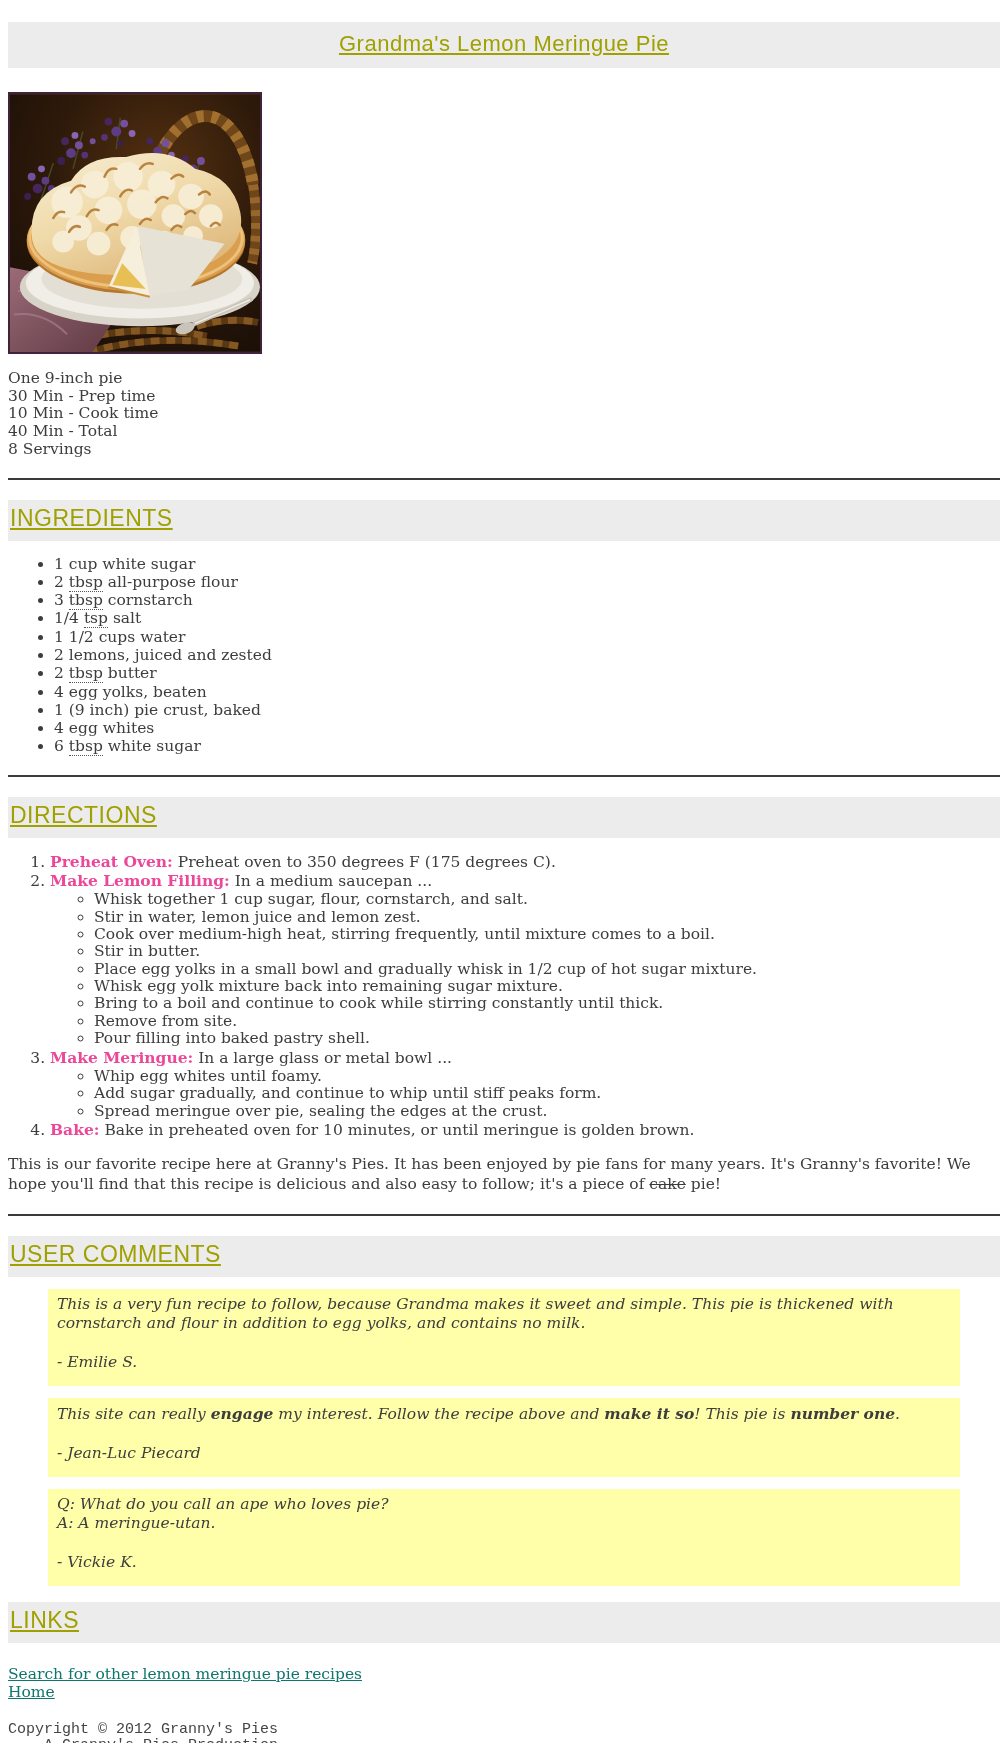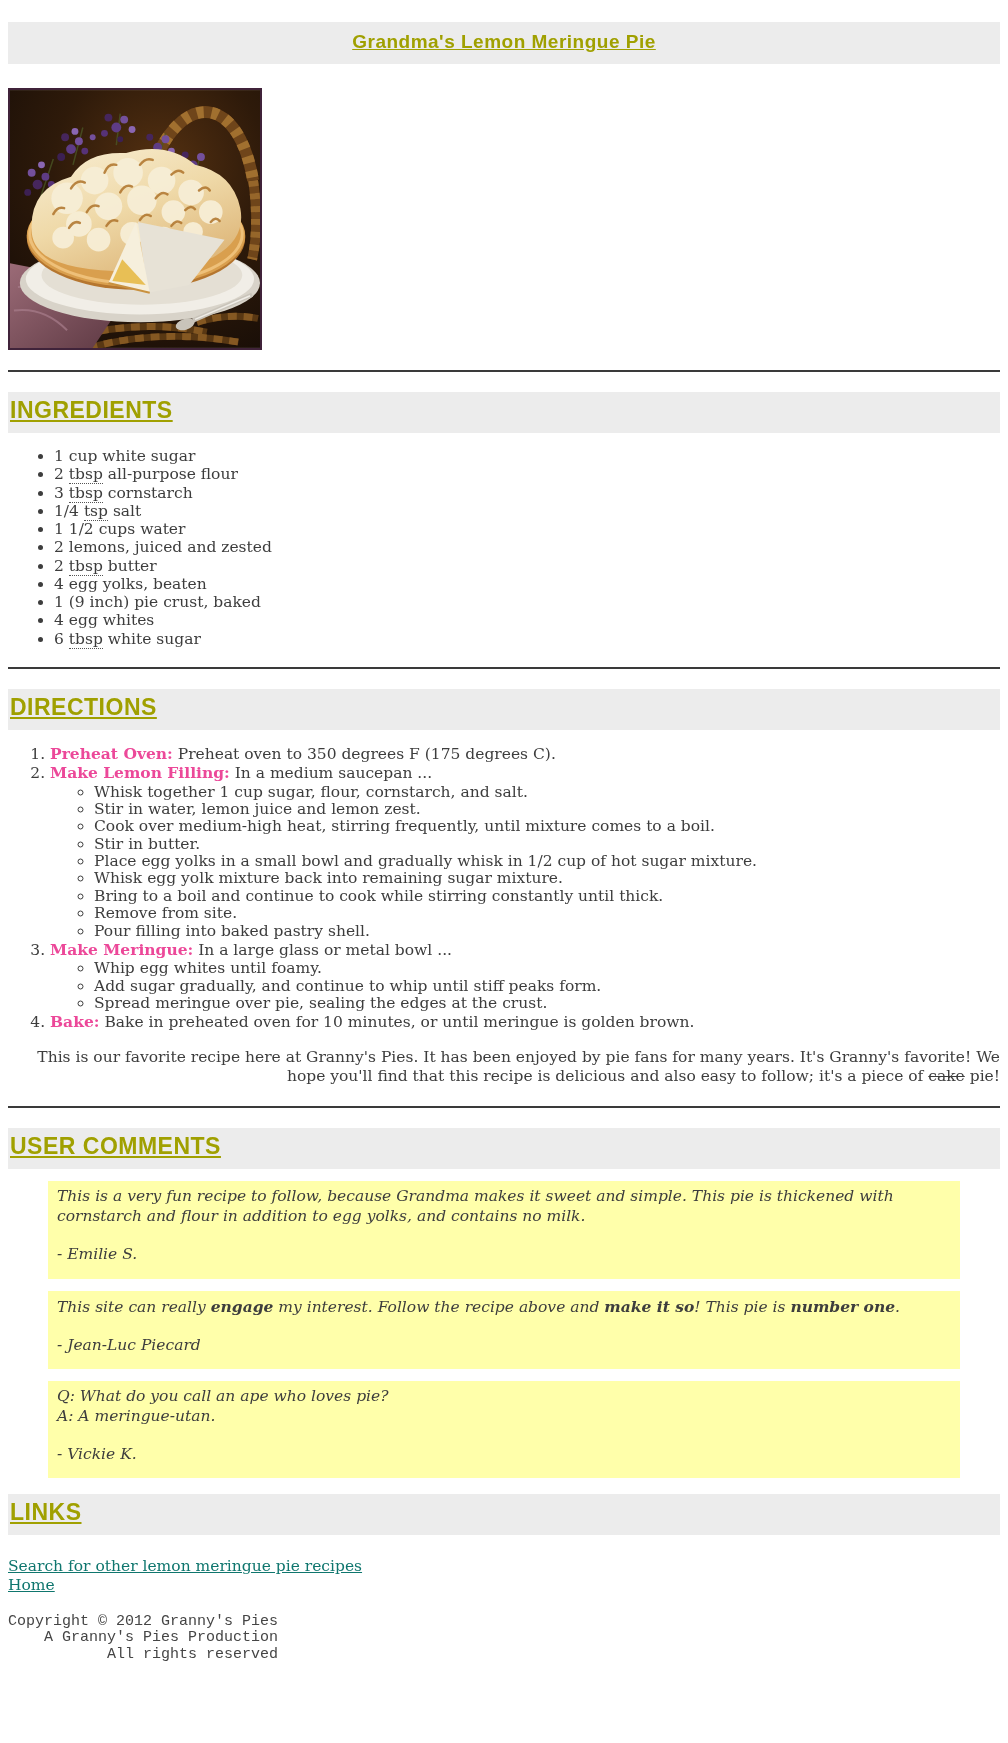--- a/index.html
+++ b/index.html
@@ -15,37 +15,37 @@
   
   .title-bar {
     background:#ececec;
     text-align:center;
     padding:9px 0 11px 0;
     margin:14px 0 0 0;
   }
   h1.page-title {
     display:inline;
     font-family:"Liberation Sans", sans-serif;
-    font-size:19px;
-    font-weight:700;
+    font-size:22px;
+    font-weight:400;
     letter-spacing:0.5px;
     color:#a0a000;
     text-decoration:underline;
     margin:0;
   }
   .section-bar {
     background:#ececec;
     padding:5px 2px 9px 2px;
     margin:16px 0 0 0;
   }
   h2.section-heading {
     display:inline;
     font-family:"Liberation Sans", sans-serif;
     font-size:23px;
-    font-weight:700;
+    font-weight:400;
     letter-spacing:0.5px;
     color:#a0a000;
     text-decoration:underline;
     margin:0;
   }
 
   hr.rule {
     border:none;
     border-top:2px solid #3a3a3a;
     margin:20px 0;
@@ -83,21 +83,21 @@
   }
   ol.directions > li { margin:0 0 1px 0; }
   ol.directions ul {
     list-style:circle;
     margin:1px 0 1px 0;
     padding-left:44px;
     line-height:1.12;
   }
   ol.directions b.step-lead { color:#ec4899; }
 
-  p.closing-note { margin:16px 0 14px 0; line-height:1.25;text-align:right; }
+  p.closing-note { margin:16px 0 14px 0; line-height:1.25; }
   p.closing-note s { }
 
   
   blockquote.comment {
     margin:12px 40px;
     background:#ffffaa;
     padding:3px 9px 14px 9px;
     font-style:italic;
     line-height:1.25;
   }
@@ -264,20 +264,27 @@
       <path d="M128 134 L142 206 L100 196 Z" fill="#f6efdc"></path>
       <path d="M114 172 L138 198 L104 194 Z" fill="#e8bf55"></path>
       <path d="M100 196 L142 206" stroke="#c9913f" stroke-width="2" fill="none"></path>
 
       <ellipse cx="178" cy="238" rx="10" ry="5.5" fill="#c9c4ba" transform="rotate(-18 178 238)"></ellipse>
       <path d="M186 234 L246 208" stroke="#c9c4ba" stroke-width="4.5"></path>
       <path d="M188 233 L244 209" stroke="#efece6" stroke-width="1.5"></path>
     </svg>
   </figure>
 
+  <div class="recipe-info">
+      <div>One 9-inch pie</div>
+      <div>30 Min - Prep time</div>
+      <div>10 Min - Cook time</div>
+      <div>40 Min - Total</div>
+      <div>8 Servings</div>
+    </div>
 
   <hr class="rule">
 
   <section>
     <div class="section-bar">
       <h2 class="section-heading">INGREDIENTS</h2>
     </div>
     <ul class="ingredients">
         <li><span>1 cup white sugar</span></li>
         <li><span>2 </span><abbr class="unit">tbsp</abbr><span> all-purpose flour</span></li>

